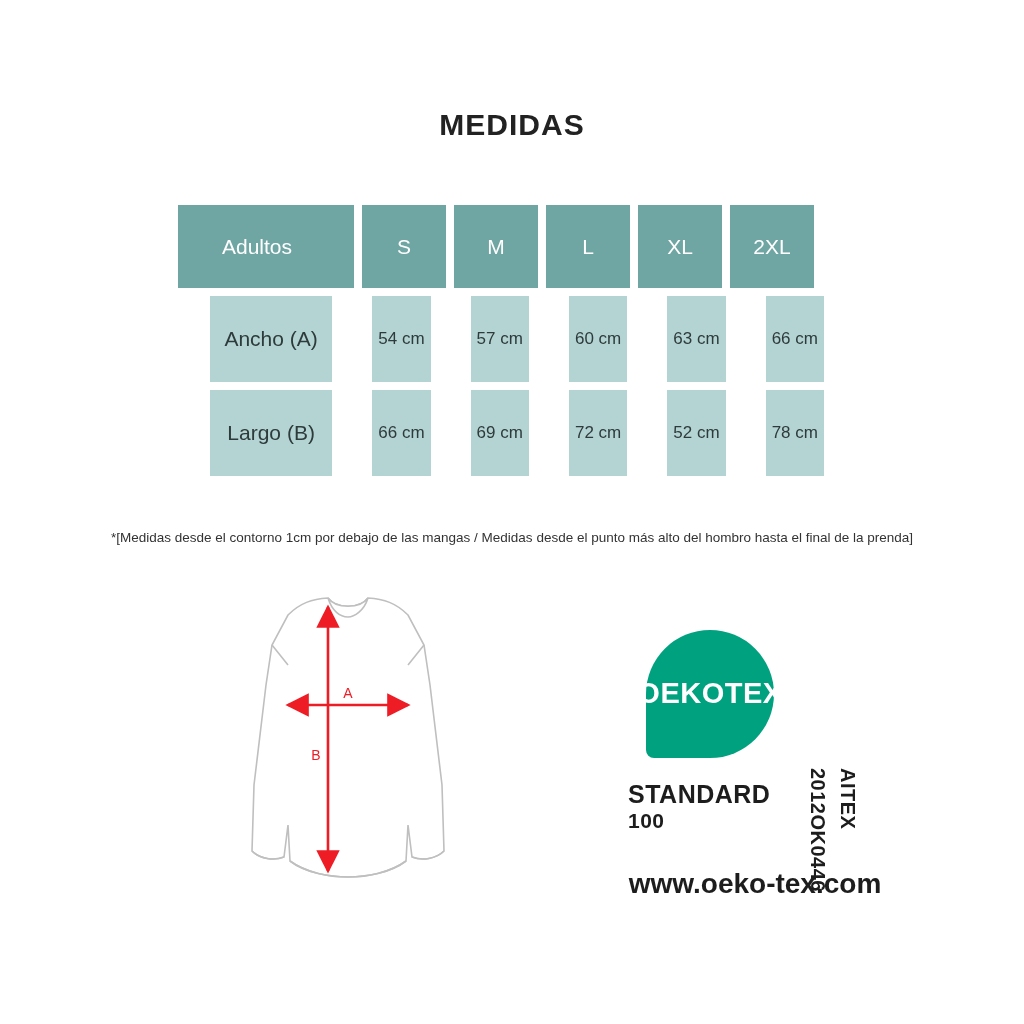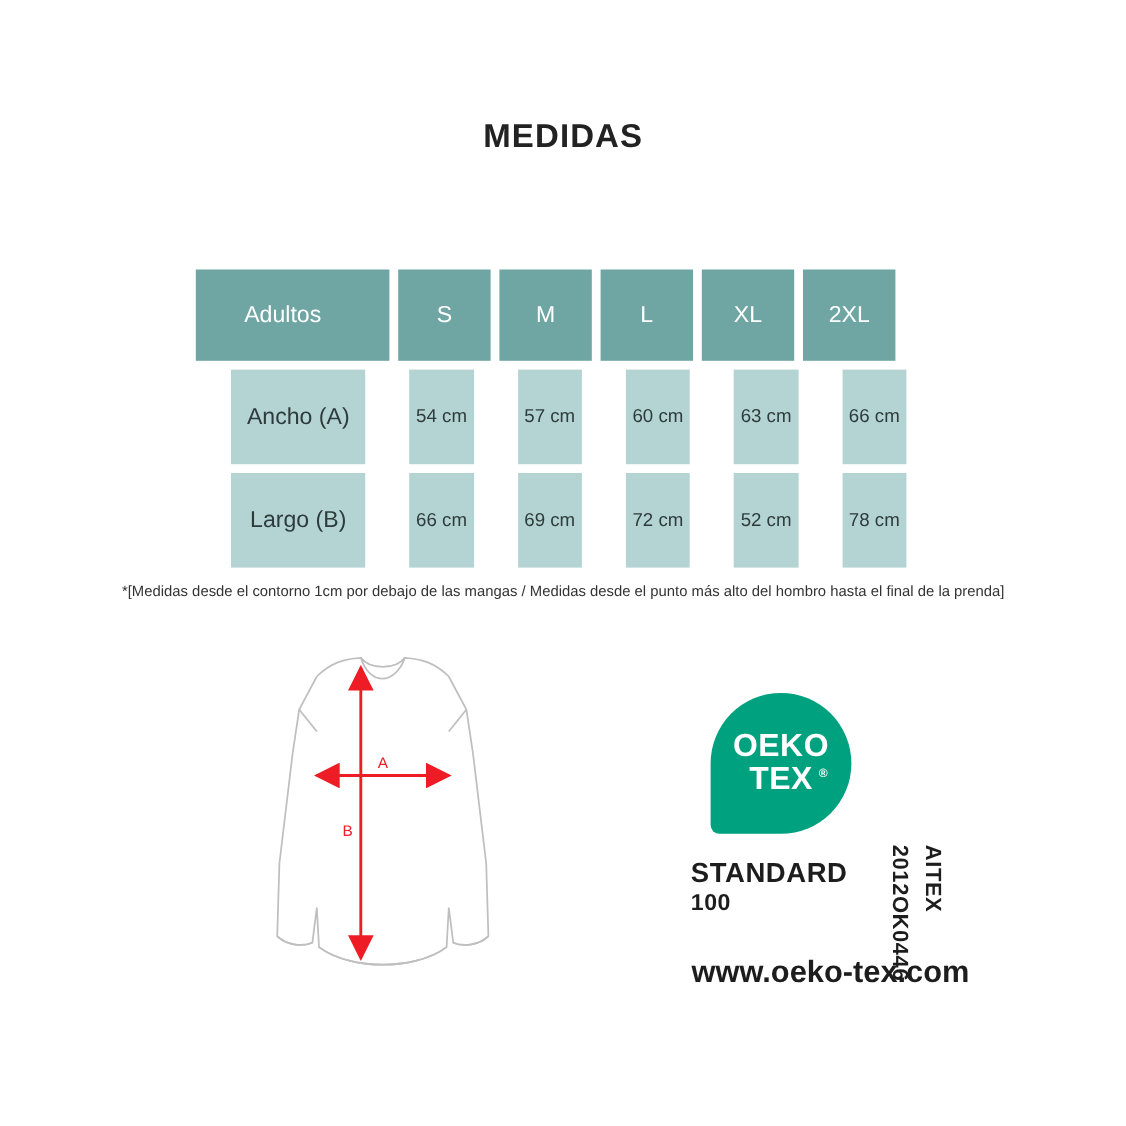--- a/index.html
+++ b/index.html
@@ -45,21 +45,20 @@
     display: flex;
     align-items: center;
     justify-content: center;
     box-sizing: border-box;
   }
   .row-head .cell {
     background: #6fa6a4;
     color: #ffffff;
     font-size: 21px;
     height: 83px;
-    margin-top: 40px;
   }
   .row-body .cell {
     background: #b4d3d3;
     color: #2e3b3b;
     font-size: 17px;
     height: 86px;
     margin-left: 32px;
   }
   .cell-label {
     width: 176px;
@@ -107,21 +106,20 @@
   .oeko-badge {
     position: absolute;
     top: 0;
     left: 26px;
     width: 128px;
     height: 128px;
     background: #00a17f;
     border-radius: 64px 64px 64px 8px;
     color: #ffffff;
     display: flex;
-    flex-direction: column;
     align-items: center;
     justify-content: center;
     font-weight: bold;
     line-height: 1.02;
   }
   .oeko-badge .l1 { font-size: 29px; letter-spacing: 0.5px; }
   .oeko-badge .l2 { font-size: 29px; letter-spacing: 0.5px; position: relative; }
   .oeko-badge .reg {
     font-size: 11px;
     position: absolute;

